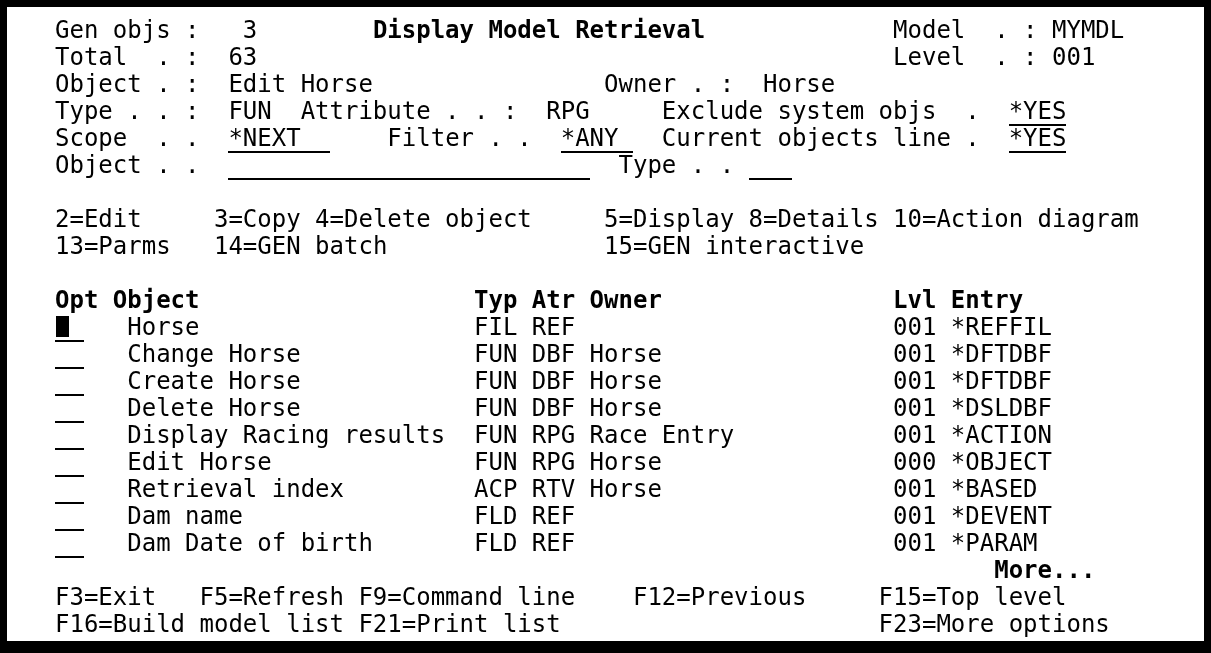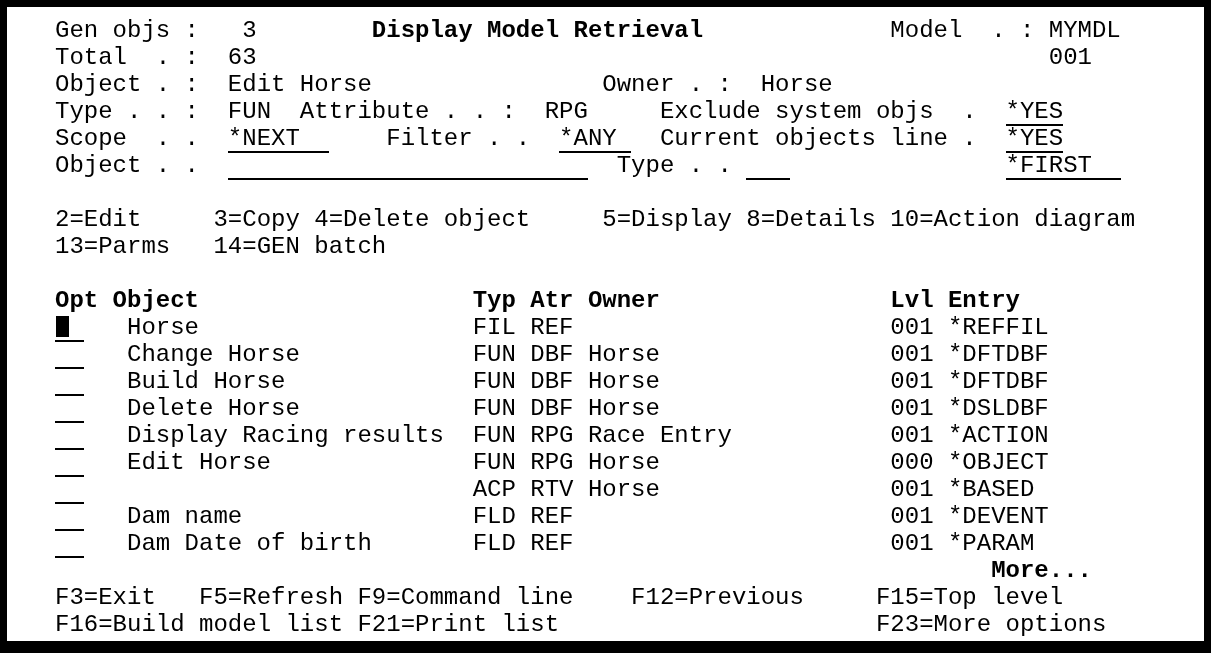--- a/index.html
+++ b/index.html
@@ -15,21 +15,20 @@
     font-size:24px;
     line-height:27px;
     overflow:hidden;
   }
   .row{
     position:absolute;
     left:48px;
     top:calc((var(--r) - 1) * 27px + 10px);
     height:27px;
     width:1150px;
-    font-family:Liberation Mono, monospace;
   }
   .seg{
     position:absolute;
     top:0;
     left:calc((var(--c) - 1) * 1ch);
     height:26px;
     white-space:pre;
   }
   .b{font-weight:bold;}
   .u{border-bottom:2px solid #000;}
@@ -50,20 +49,21 @@
     <span class="seg" style="--c:1">Gen objs :</span>
     <span class="seg num" style="--c:11;width:4ch">3</span>
     <span class="seg b" style="--c:23">Display Model Retrieval</span>
     <span class="seg" style="--c:59">Model  . :</span>
     <span class="seg" style="--c:70">MYMDL</span>
   </div>
 
   <div class="row" style="--r:2">
     <span class="seg" style="--c:1">Total  . :</span>
     <span class="seg num" style="--c:11;width:4ch">63</span>
+    <span class="seg" style="--c:59">Level  . :</span>
     <span class="seg" style="--c:70">001</span>
   </div>
 
   <div class="row" style="--r:3">
     <span class="seg" style="--c:1">Object . :</span>
     <span class="seg" style="--c:13">Edit Horse</span>
     <span class="seg" style="--c:39">Owner . :</span>
     <span class="seg" style="--c:50">Horse</span>
   </div>
 
@@ -83,35 +83,35 @@
     <span class="seg u" style="--c:36;width:5ch">*ANY</span>
     <span class="seg" style="--c:43">Current objects line .</span>
     <span class="seg u" style="--c:67;width:4ch">*YES</span>
   </div>
 
   <div class="row" style="--r:6">
     <span class="seg" style="--c:1">Object . .</span>
     <span class="seg u" style="--c:13;width:25ch"></span>
     <span class="seg" style="--c:40">Type . .</span>
     <span class="seg u" style="--c:49;width:3ch"></span>
-    <span class="seg u" style="--c:67;width:8ch">*FIRST</span>
   </div>
 
   <div class="row" style="--r:8">
     <span class="seg" style="--c:1">2=Edit</span>
     <span class="seg" style="--c:12">3=Copy</span>
     <span class="seg" style="--c:19">4=Delete object</span>
     <span class="seg" style="--c:39">5=Display</span>
     <span class="seg" style="--c:49">8=Details</span>
     <span class="seg" style="--c:59">10=Action diagram</span>
   </div>
 
   <div class="row" style="--r:9">
     <span class="seg" style="--c:1">13=Parms</span>
     <span class="seg" style="--c:12">14=GEN batch</span>
+    <span class="seg" style="--c:39">15=GEN interactive</span>
   </div>
 
   <div class="row" style="--r:11">
     <span class="seg b" style="--c:1">Opt</span>
     <span class="seg b" style="--c:5">Object</span>
     <span class="seg b" style="--c:30">Typ</span>
     <span class="seg b" style="--c:34">Atr</span>
     <span class="seg b" style="--c:38">Owner</span>
     <span class="seg b" style="--c:59">Lvl</span>
     <span class="seg b" style="--c:63">Entry</span>
@@ -131,21 +131,21 @@
         <span class="seg u" style="--c: 1; width: 2ch;"></span>
         <span class="seg" style="--c: 6;">Change Horse</span>
         <span class="seg" style="--c: 30;">FUN</span>
         <span class="seg" style="--c: 34;">DBF</span>
         <span class="seg" style="--c: 38;">Horse</span>
         <span class="seg" style="--c: 59;">001</span>
         <span class="seg" style="--c: 63;">*DFTDBF</span>
       </div>
       <div class="row" style="--r: 14;">
         <span class="seg u" style="--c: 1; width: 2ch;"></span>
-        <span class="seg" style="--c: 6;">Build Horse</span>
+        <span class="seg" style="--c: 6;">Create Horse</span>
         <span class="seg" style="--c: 30;">FUN</span>
         <span class="seg" style="--c: 34;">DBF</span>
         <span class="seg" style="--c: 38;">Horse</span>
         <span class="seg" style="--c: 59;">001</span>
         <span class="seg" style="--c: 63;">*DFTDBF</span>
       </div>
       <div class="row" style="--r: 15;">
         <span class="seg u" style="--c: 1; width: 2ch;"></span>
         <span class="seg" style="--c: 6;">Delete Horse</span>
         <span class="seg" style="--c: 30;">FUN</span>
@@ -167,20 +167,21 @@
         <span class="seg u" style="--c: 1; width: 2ch;"></span>
         <span class="seg" style="--c: 6;">Edit Horse</span>
         <span class="seg" style="--c: 30;">FUN</span>
         <span class="seg" style="--c: 34;">RPG</span>
         <span class="seg" style="--c: 38;">Horse</span>
         <span class="seg" style="--c: 59;">000</span>
         <span class="seg" style="--c: 63;">*OBJECT</span>
       </div>
       <div class="row" style="--r: 18;">
         <span class="seg u" style="--c: 1; width: 2ch;"></span>
+        <span class="seg" style="--c: 6;">Retrieval index</span>
         <span class="seg" style="--c: 30;">ACP</span>
         <span class="seg" style="--c: 34;">RTV</span>
         <span class="seg" style="--c: 38;">Horse</span>
         <span class="seg" style="--c: 59;">001</span>
         <span class="seg" style="--c: 63;">*BASED</span>
       </div>
       <div class="row" style="--r: 19;">
         <span class="seg u" style="--c: 1; width: 2ch;"></span>
         <span class="seg" style="--c: 6;">Dam name</span>
         <span class="seg" style="--c: 30;">FLD</span>

